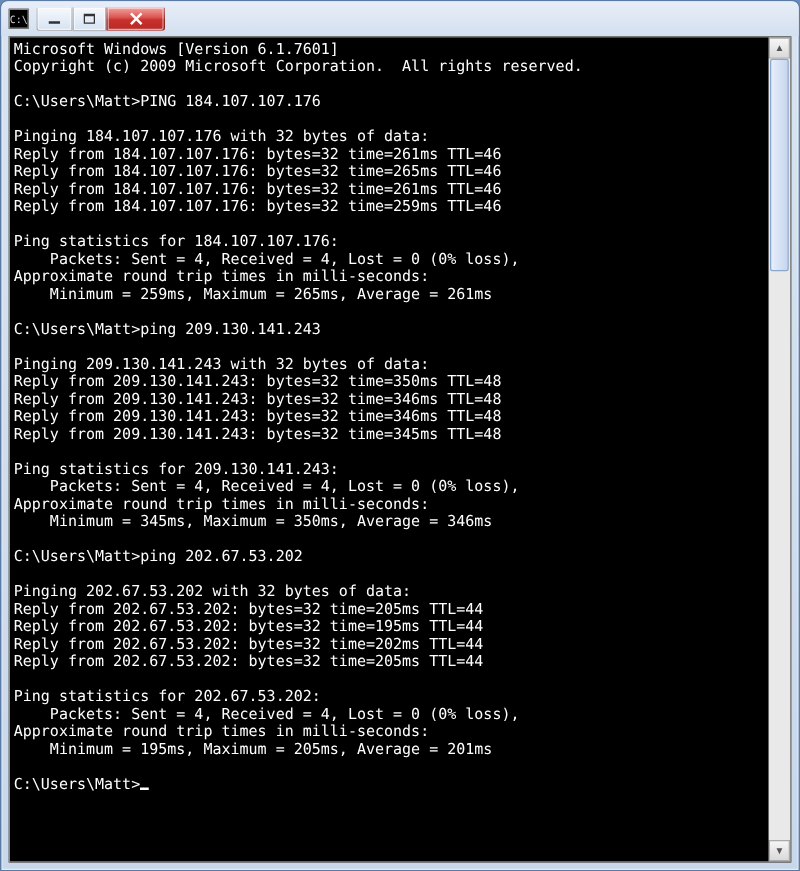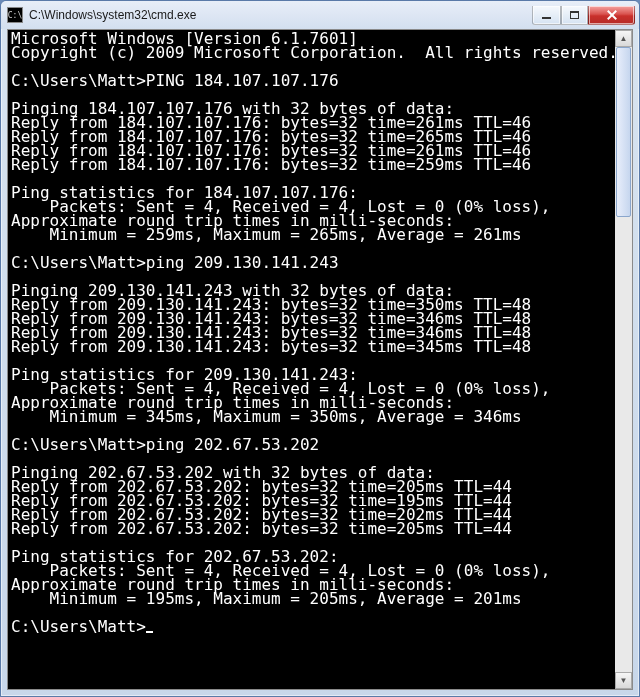--- a/index.html
+++ b/index.html
@@ -73,21 +73,21 @@
     margin: 0 6px 6px 6px;
     background:#000;
     border:1px solid #8a8a8a;
     display:flex;
     position:relative;
   }
   .console {
     flex:1;
     padding:2px 3px;
     font-family:"Lucida Console","Consolas",monospace;
-    font-size:16px;
+    font-size:12px;
     line-height:14px;
     color:#fff;
     white-space:pre;
     overflow:hidden;
   }
   .scrollbar {
     width:17px;
     background:#e9e9e9;
     display:flex; flex-direction:column;
   }
@@ -109,21 +109,20 @@
     background:#fff; vertical-align:baseline;
     margin-bottom:-1px;
   }
 </style>
 </head>
 <body>
 
 <div class="window">
   <div class="titlebar">
     <div class="app-icon">C:\</div>
-    <div class="title-text">C:\Windows\system32\cmd.exe</div>
     <div class="win-buttons">
       <div class="win-btn btn-min">
           <div class="g"></div>
         </div>
       <div class="win-btn btn-max">
           <div class="g"></div>
         </div>
       <div class="win-btn btn-close">
           <div class="g"></div>
         </div>

